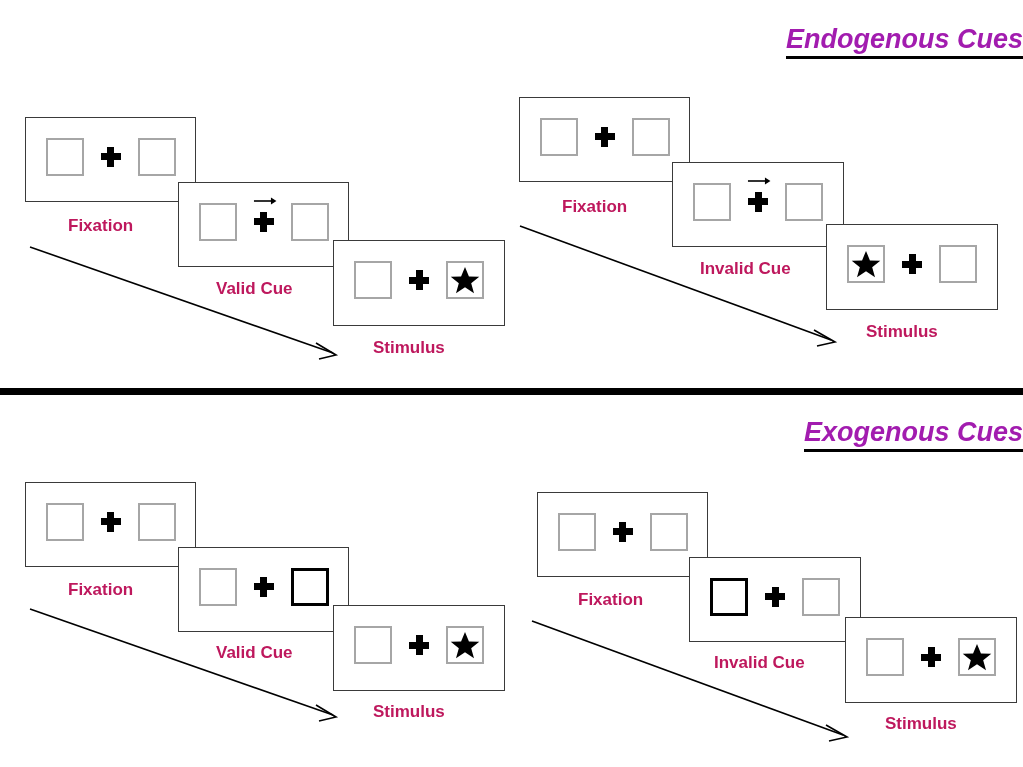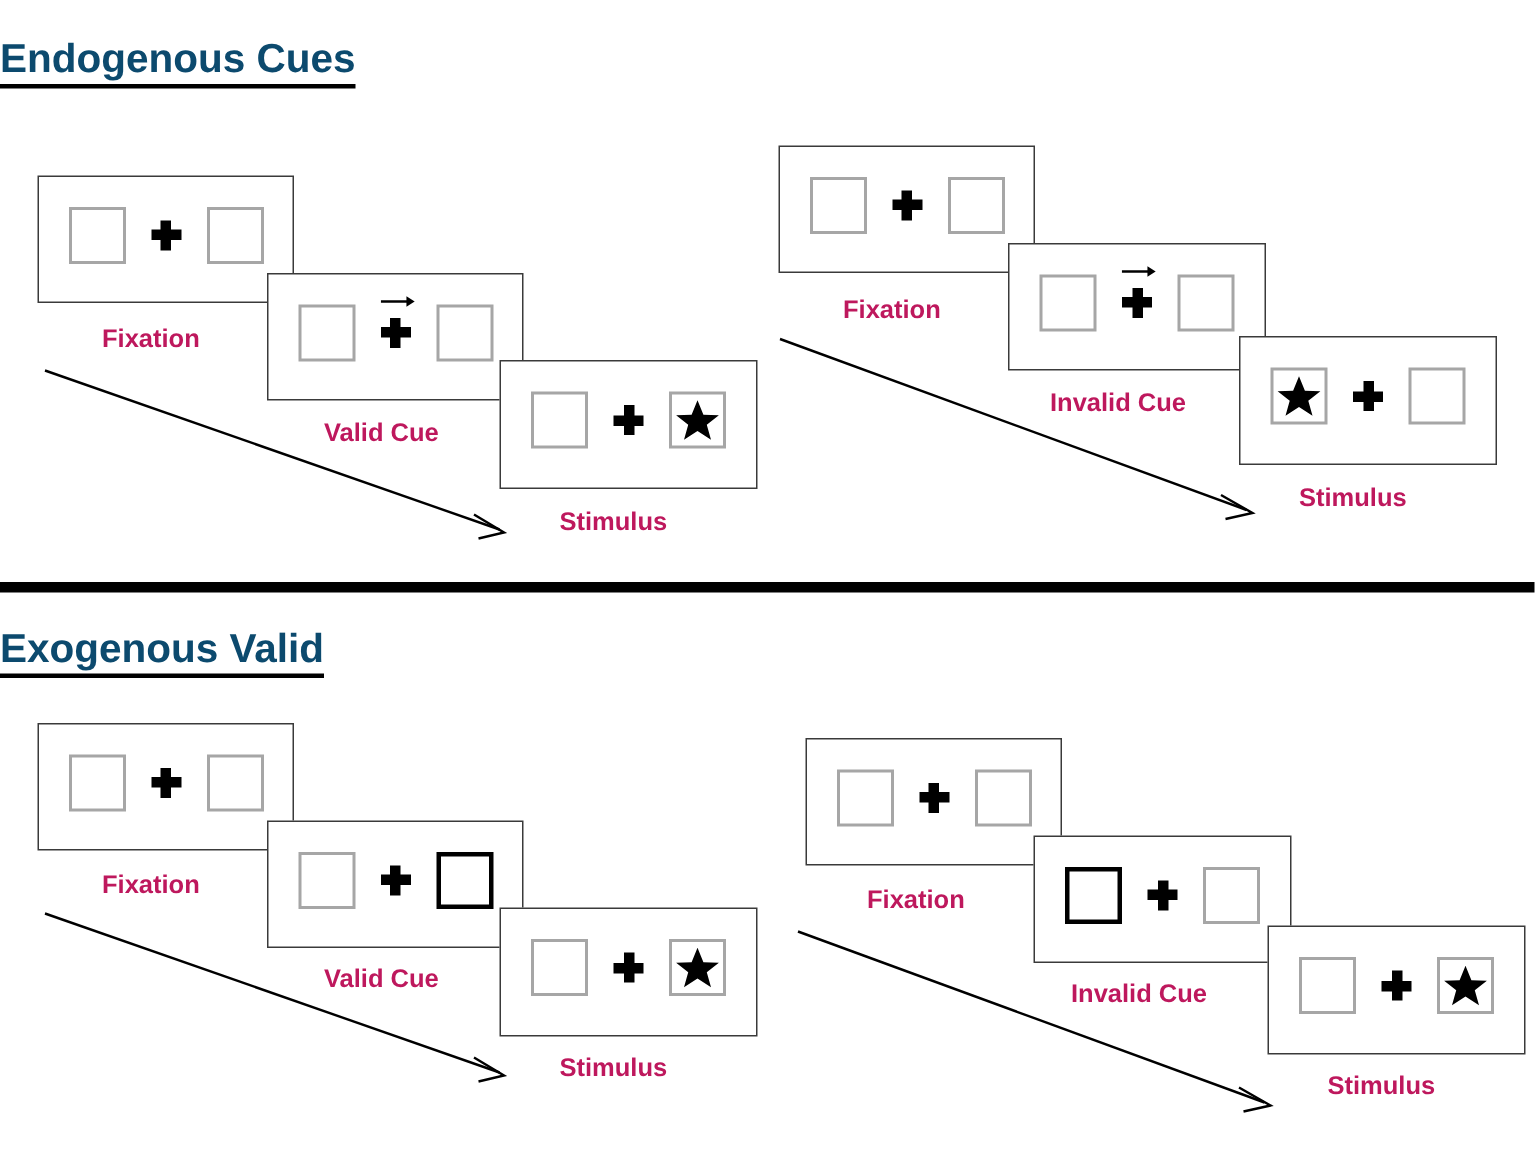--- a/index.html
+++ b/index.html
@@ -11,25 +11,26 @@
     width: 1023px;
     height: 767px;
     position: relative;
     font-family: "Liberation Sans", sans-serif;
     overflow: hidden;
   }
 
   .section-title {
     position: absolute;
     width: 100%;
-    text-align: left;
+    text-align: right;
     font-size: 27px;
     font-weight: bold;
-    color: #0c4a6e;
+    color: #a21caf;
     letter-spacing: 0px;
+    font-style: italic;
   }
   .section-title span {
     border-bottom: 3px solid #000000;
     padding-bottom: 2px;
   }
 
   .divider {
     position: absolute;
     left: 0;
     width: 1023px;
@@ -238,21 +239,21 @@
       </div>
       <div class="box"></div>
     </div>
   </div>
 </div>
 <div class="panel-label" style="left:866px; top:322px;">Stimulus</div>
 
 <div class="divider" style="top:388px;"></div>
 
 <div class="section-title" style="top:417px;">
-  <span>Exogenous Valid</span>
+  <span>Exogenous Cues</span>
 </div>
 
 <svg class="flow-arrow" style="left:28px; top:605px;" width="320" height="120" viewBox="0 0 320 120">
   <line x1="2" y1="4" x2="305" y2="110" stroke="#000000" stroke-width="1.6"></line>
   <polyline points="288,100 308,112 291,116" fill="none" stroke="#000000" stroke-width="1.6"></polyline>
 </svg>
 
 <div class="panel" style="left:25px; top:482px; width:171px; height:85px;">
   <div class="panel-inner">
     <div class="stage">

